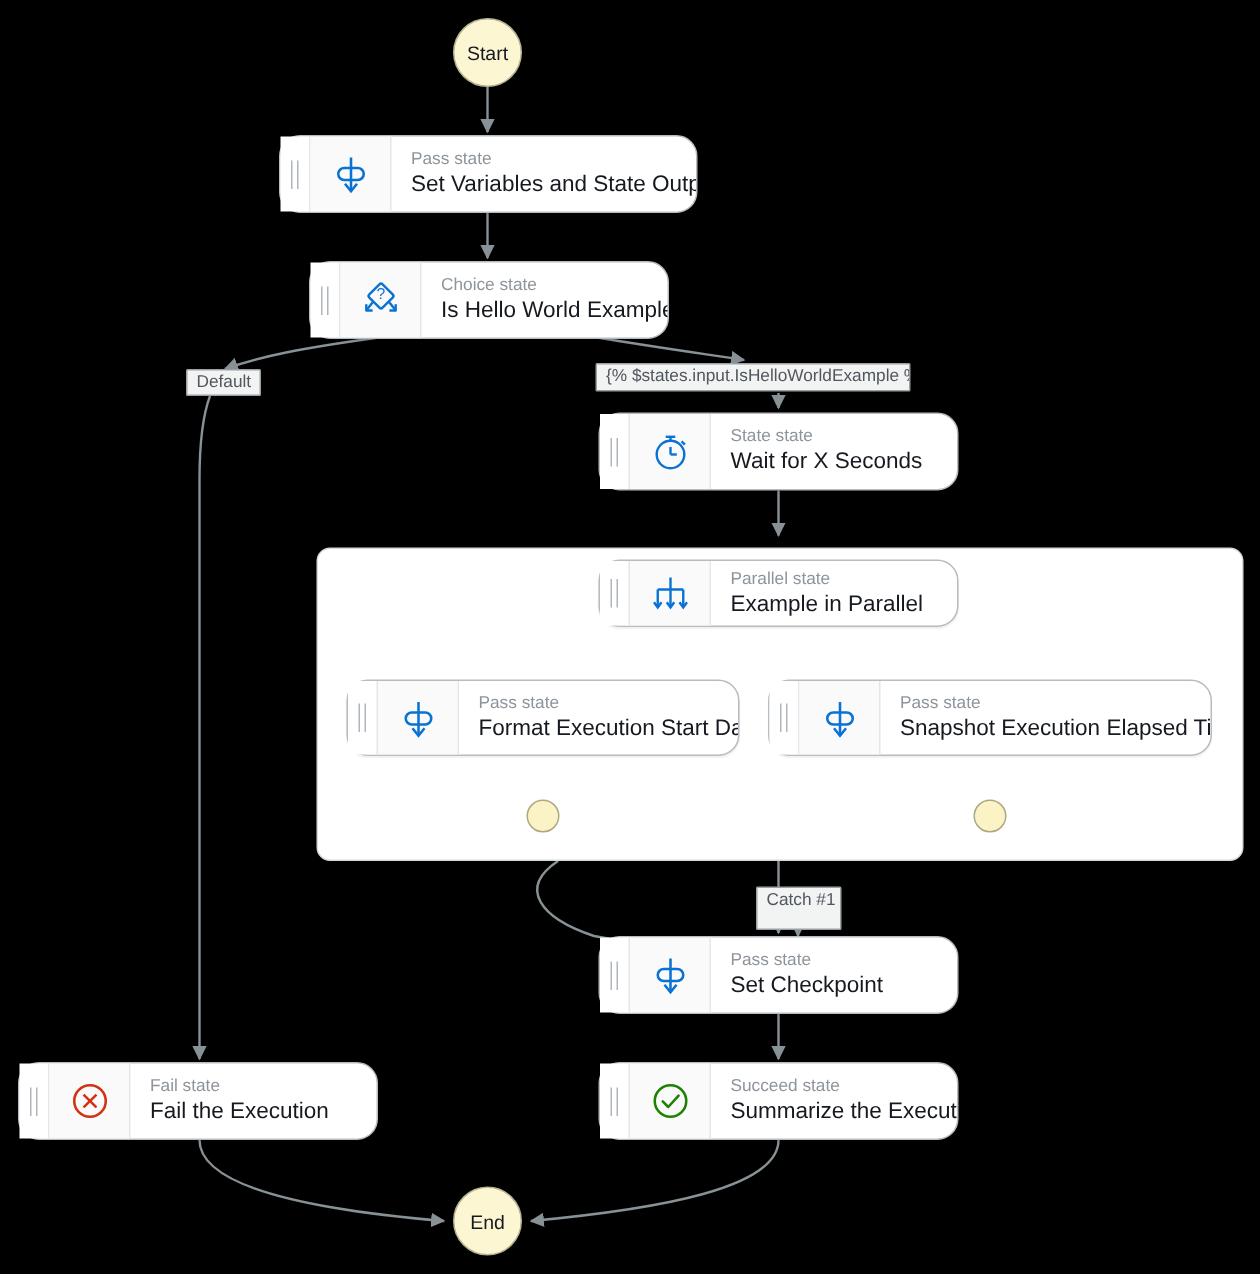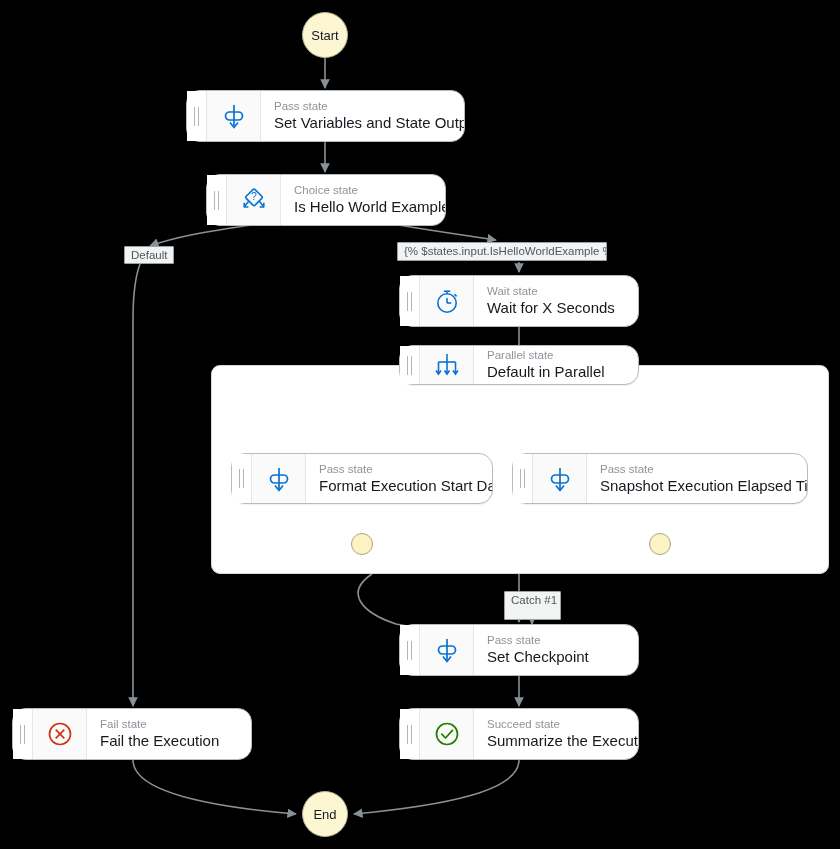--- a/index.html
+++ b/index.html
@@ -240,45 +240,45 @@
       <svg width="30" height="30" viewBox="0 0 30 30" fill="none" stroke="#0972d3" stroke-width="1.6">
         <circle cx="15" cy="17" r="9.2"></circle>
         <path d="M15 17 L15 12"></path>
         <path d="M15 17 L19.2 17"></path>
         <path d="M11.8 5.2 L18.2 5.2"></path>
         <path d="M15 5.4 L15 7.8"></path>
         <path d="M22.4 8.2 L24.6 10.4"></path>
       </svg>
     </div>
     <div class="labels">
-      <div class="kind">Wait state</div>
+      <div class="kind">State state</div>
       <div class="name">Wait for X Seconds</div>
     </div>
   </div>
 
-  <div class="node" style="left:399px; top:345px; width:240px; height:40px;">
+  <div class="node" style="left:399px; top:373px; width:240px; height:45px;">
     <div class="grip">
         <i></i>
         <i></i>
       </div>
     <div class="icon">
       <svg width="30" height="30" viewBox="0 0 30 30" fill="none" stroke="#0972d3" stroke-width="1.6">
         <path d="M15 4 L15 12"></path>
         <path d="M6.5 12 L23.5 12"></path>
         <path d="M6.5 12 L6.5 23"></path>
         <path d="M15 12 L15 23"></path>
         <path d="M23.5 12 L23.5 23"></path>
         <path d="M4 20.5 L6.5 24 L9 20.5"></path>
         <path d="M12.5 20.5 L15 24 L17.5 20.5"></path>
         <path d="M21 20.5 L23.5 24 L26 20.5"></path>
       </svg>
     </div>
     <div class="labels">
       <div class="kind">Parallel state</div>
-      <div class="name">Default in Parallel</div>
+      <div class="name">Example in Parallel</div>
     </div>
   </div>
 
   <div class="node" style="left:231px; top:453px; width:262px; height:51px;">
     <div class="grip">
         <i></i>
         <i></i>
       </div>
     <div class="icon">
       <svg width="30" height="30" viewBox="0 0 30 30" fill="none" stroke="#0972d3" stroke-width="1.7">

